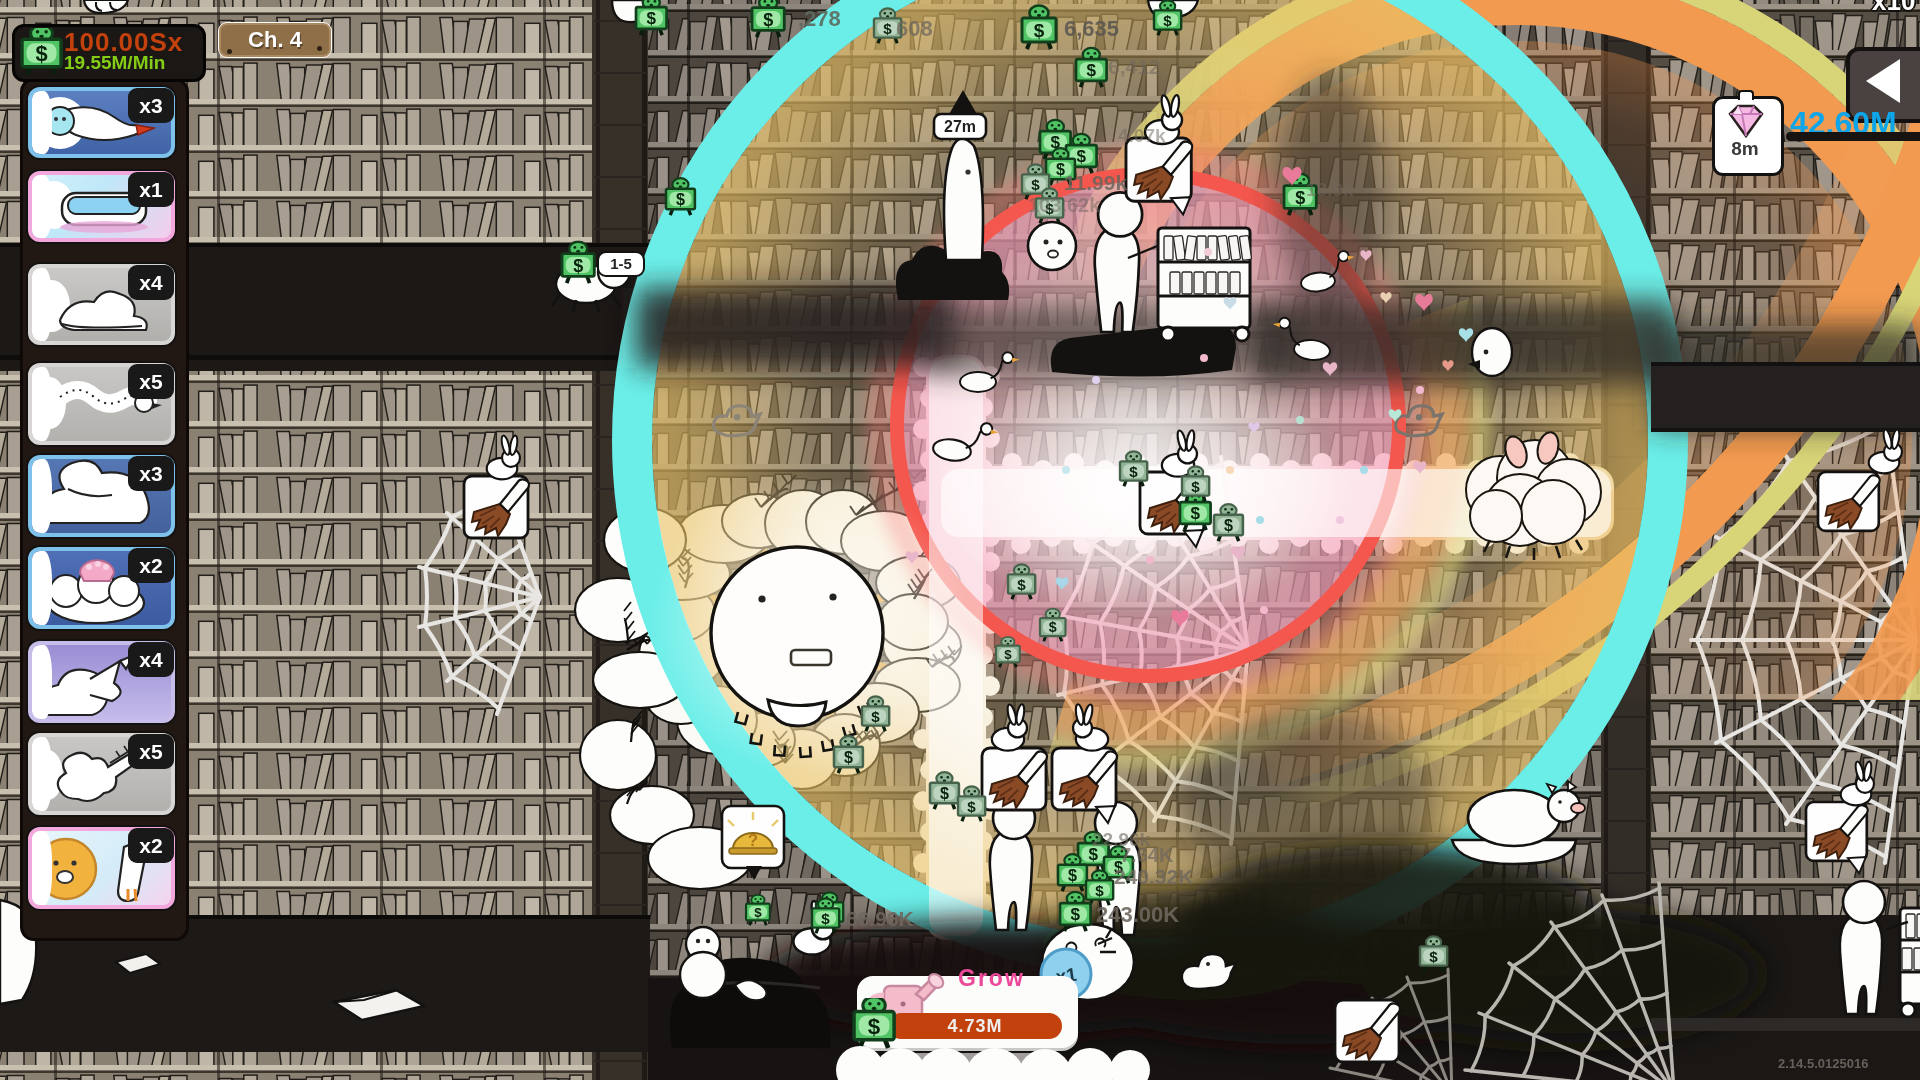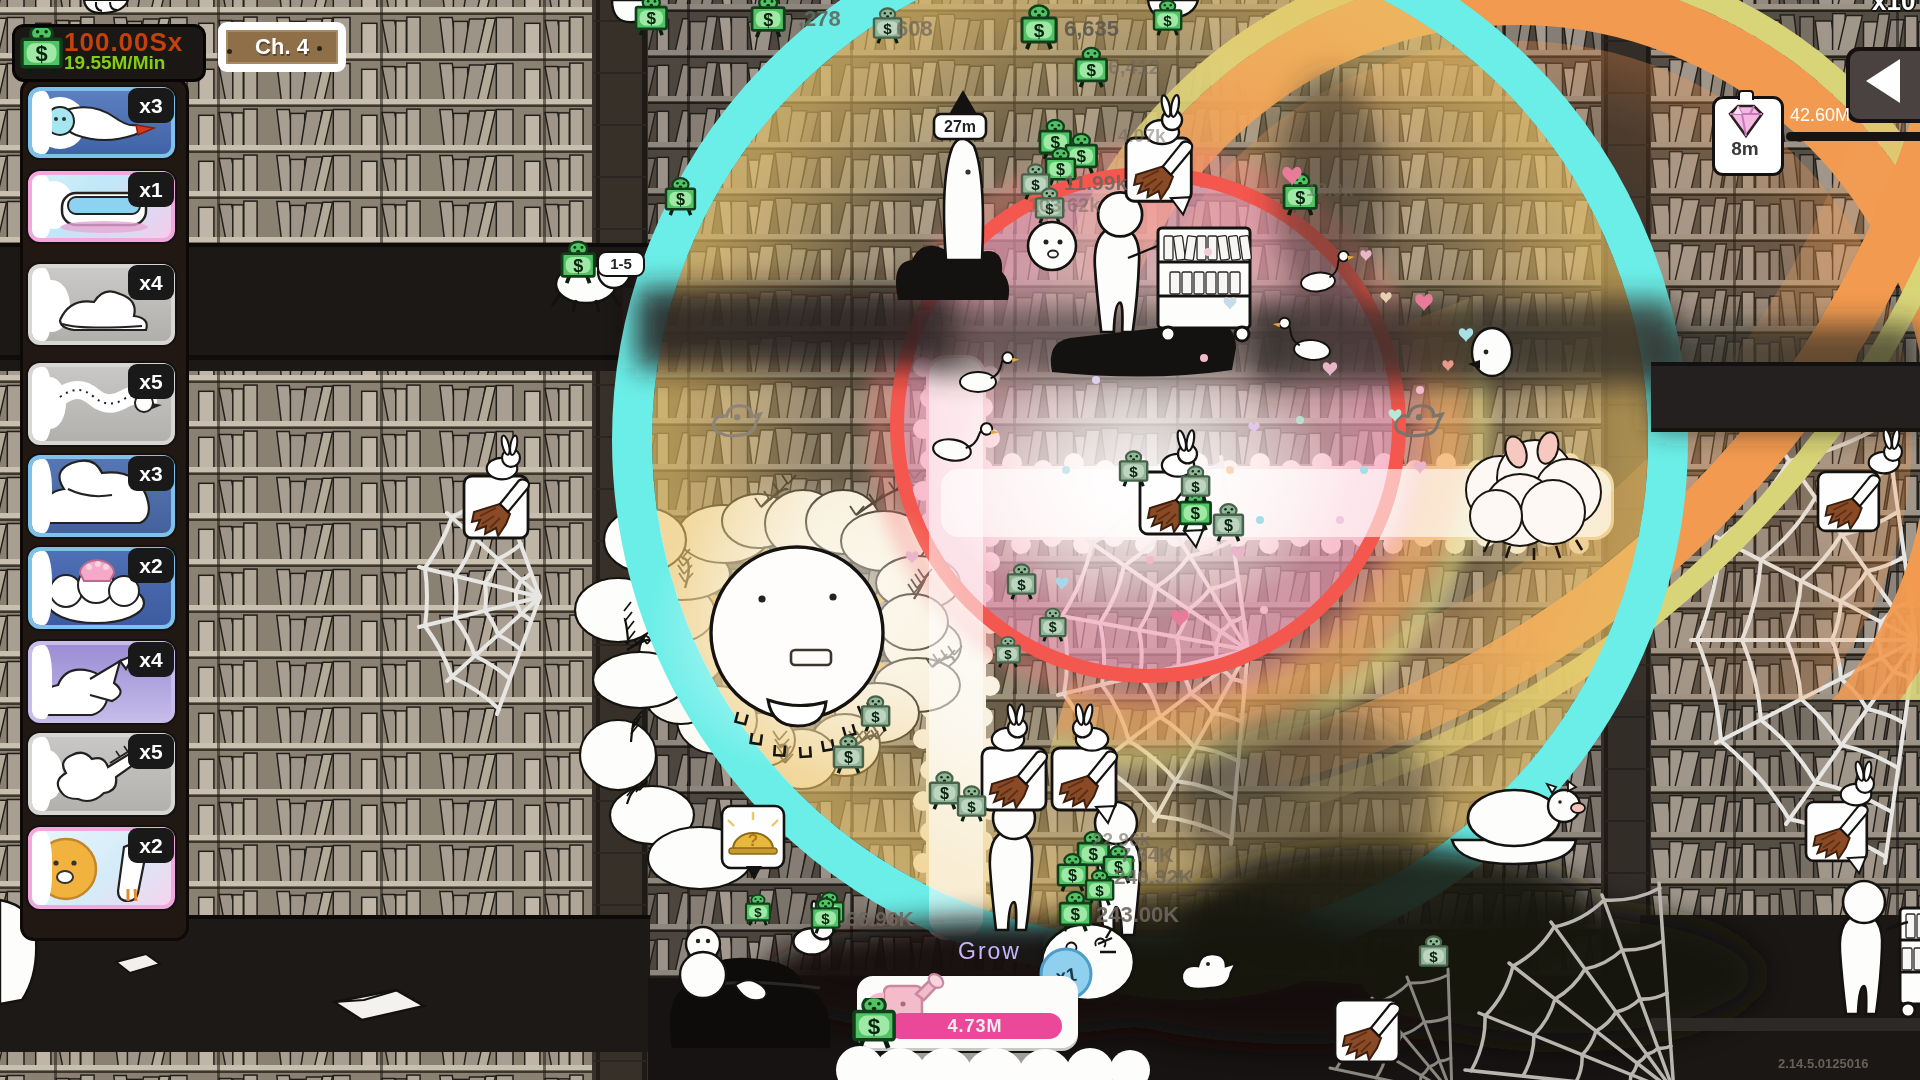--- a/index.html
+++ b/index.html
@@ -1345,52 +1345,52 @@
         <circle cx="21" cy="1.5" r="1.5" fill="#0c2c12"></circle>
         <ellipse cx="17" cy="5.5" rx="2" ry="1.4" fill="#0c2c12"></ellipse>
         <path d="M8,31 l-3,8 M26,31 l3,8" stroke="#0a1e0d" stroke-width="4"></path>
         <rect x="0" y="8" width="34" height="24" rx="2" fill="#50c465" stroke="#123f1b" stroke-width="3"></rect>
         <rect x="4" y="11.5" width="26" height="17" rx="7" fill="#9fe8a5"></rect>
         <text x="17" y="27" font-size="19" font-weight="bold" fill="#08230d" text-anchor="middle">$</text>
       </g>
     </svg>
 <div style="position:absolute;left:64px;top:27px;color:#c2410c;font-weight:bold;font-size:26px;letter-spacing:1px;">100.00Sx</div>
 <div style="position:absolute;left:64px;top:52px;color:#84cc16;font-weight:bold;font-size:19px;">19.55M/Min</div>
-<div style="position:absolute;left:218px;top:22px;width:112px;height:34px;background:#8f6f48;border:8px solid #ffffff;border-radius:9px;box-shadow:inset 0 0 0 2px #a9895f;color:#fff;font-weight:bold;font-size:22px;text-align:center;line-height:34px;text-shadow:1px 2px 0 #5a4430;">Ch. 4</div>
+<div style="position:absolute;left:218px;top:22px;width:112px;height:34px;background:#8f6f48;border:1px solid #ffffff;border-radius:9px;box-shadow:inset 0 0 0 2px #a9895f;color:#fff;font-weight:bold;font-size:22px;text-align:center;line-height:34px;text-shadow:1px 2px 0 #5a4430;">Ch. 4</div>
 <div style="position:absolute;left:227px;top:49px;width:5px;height:5px;background:#2e2014;border-radius:50%;"></div>
 <div style="position:absolute;left:317px;top:46px;width:5px;height:5px;background:#2e2014;border-radius:50%;"></div>
 
 <div style="position:absolute;left:1712px;top:96px;width:66px;height:74px;background:#fff;border:3px solid #141210;border-radius:11px;"></div>
 <div style="position:absolute;left:1738px;top:90px;width:12px;height:8px;background:#fff;border:2.5px solid #141210;border-bottom:none;border-radius:4px 4px 0 0;"></div>
 <div style="position:absolute;left:1741px;top:93px;width:9px;height:9px;background:#fff;"></div>
 <svg style="position:absolute;left:1722px;top:102px;" width="48" height="40">
 <path d="M8,12 L16,4 L32,4 L40,12 L24,34 Z" fill="#f5b8e2" stroke="#2a2020" stroke-width="2.5"></path>
 <path d="M8,12 L40,12 M16,4 L20,12 L24,34 M32,4 L28,12 M20,12 L28,12" stroke="#c678b8" stroke-width="2" fill="none"></path>
 <path d="M16,4 L20,12 L12,12 Z" fill="#fbdff2"></path>
     </svg>
 <div style="position:absolute;left:1712px;top:138px;width:66px;color:#3a3a3a;font-weight:bold;font-size:19px;text-align:center;">8m</div>
 
 <div style="position:absolute;left:1846px;top:47px;width:86px;height:68px;background:#4a4240;border:4px solid #151110;border-radius:13px;"></div>
 <svg style="position:absolute;left:1852px;top:53px;" width="68" height="56">
       <path d="M48,6 L48,50 L14,28 Z" fill="#fff"></path>
     </svg>
-<div style="position:absolute;left:1790px;top:105px;color:#ffffff;font-weight:normal;font-size:18px;">42.60M</div>
+<div style="position:absolute;left:1790px;top:105px;color:#0ea5e9;font-weight:bold;font-size:32px;">42.60M</div>
 <div style="position:absolute;left:1786px;top:132px;width:134px;height:9px;background:#171310;border-radius:5px 0 0 5px;"></div>
 <div style="position:absolute;left:1872px;top:-14px;color:#fff;font-weight:bold;font-size:26px;text-shadow:-2px 0 #141210,2px 0 #141210,0 2px #141210,0 -2px #141210;">x10</div>
 
 <div style="position:absolute;left:857px;top:976px;width:221px;height:72px;background:#fcfcfb;border-radius:16px;box-shadow:0 3px 0 #c8c8c4;"></div>
 <svg style="position:absolute;left:864px;top:972px;" width="84" height="70">
 <rect x="20" y="14" width="38" height="44" rx="6" fill="#f4bcca" stroke="#c888a0" stroke-width="2.5"></rect>
 <path d="M20,24 q-14,0 -15,13 q-1,13 13,14" fill="none" stroke="#f4bcca" stroke-width="7"></path>
 <path d="M52,22 L68,6 L75,12 L60,28 Z" fill="#f4bcca" stroke="#c888a0" stroke-width="2.5"></path>
 <ellipse cx="72" cy="9" rx="8" ry="6" fill="#f8d2dc" stroke="#c888a0" stroke-width="2.2" transform="rotate(40 72 9)"></ellipse>
 <circle cx="39" cy="32" r="2.5" fill="#a86a80"></circle>
     </svg>
-<div style="position:absolute;left:958px;top:938px;color:#c4b5fd;font-weight:normal;font-size:23px;letter-spacing:2px;">Grow</div>
-<div style="position:absolute;left:888px;top:1013px;width:174px;height:26px;background:#ec4899;border-radius:13px;color:#eee;font-weight:bold;font-size:18px;text-align:center;line-height:26px;letter-spacing:1px;">4.73M</div>
+<div style="position:absolute;left:958px;top:965px;color:#ec4899;font-weight:bold;font-size:23px;letter-spacing:2px;">Grow</div>
+<div style="position:absolute;left:888px;top:1013px;width:174px;height:26px;background:#c2410c;border-radius:13px;color:#eee;font-weight:bold;font-size:18px;text-align:center;line-height:26px;letter-spacing:1px;">4.73M</div>
 <svg style="position:absolute;left:850px;top:998px;" width="56" height="54">
       <g transform="translate(4,4) scale(1.18) rotate(0)">
         <ellipse cx="17" cy="3" rx="9.5" ry="7.5" fill="#50c465" stroke="#123f1b" stroke-width="2.6"></ellipse>
         <circle cx="13.5" cy="1.5" r="1.5" fill="#0c2c12"></circle>
         <circle cx="21" cy="1.5" r="1.5" fill="#0c2c12"></circle>
         <ellipse cx="17" cy="5.5" rx="2" ry="1.4" fill="#0c2c12"></ellipse>
         <path d="M8,31 l-3,8 M26,31 l3,8" stroke="#0a1e0d" stroke-width="4"></path>
         <rect x="0" y="8" width="34" height="24" rx="2" fill="#50c465" stroke="#123f1b" stroke-width="3"></rect>
         <rect x="4" y="11.5" width="26" height="17" rx="7" fill="#9fe8a5"></rect>
         <text x="17" y="27" font-size="19" font-weight="bold" fill="#08230d" text-anchor="middle">$</text>

